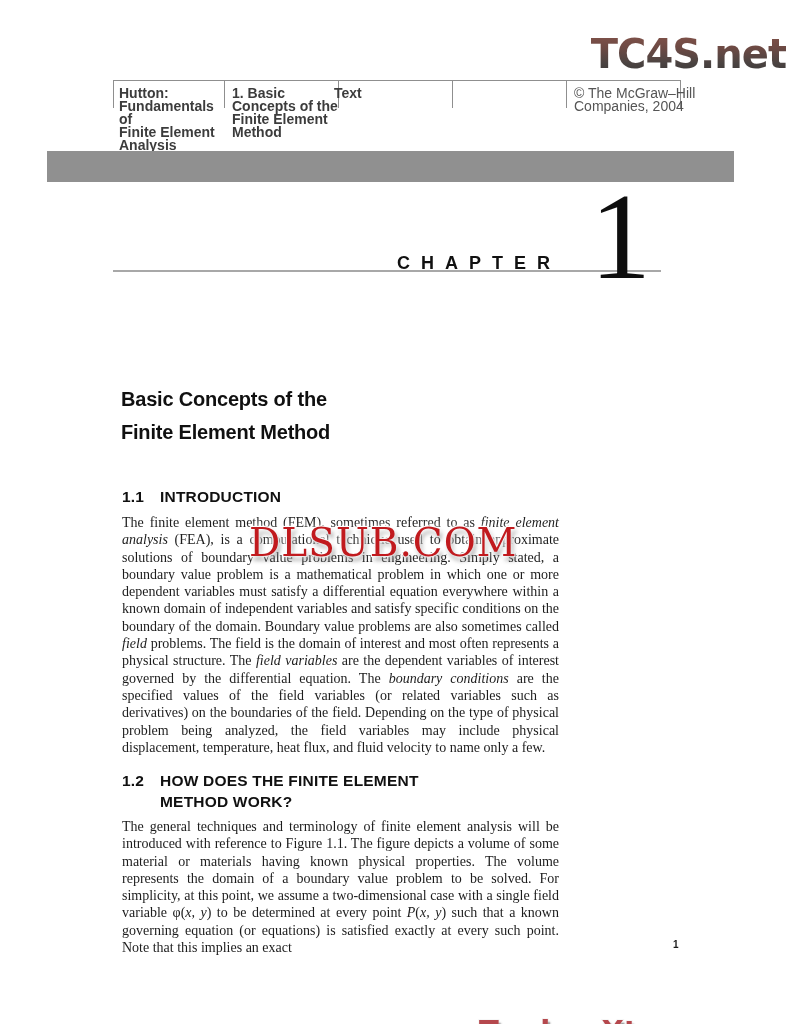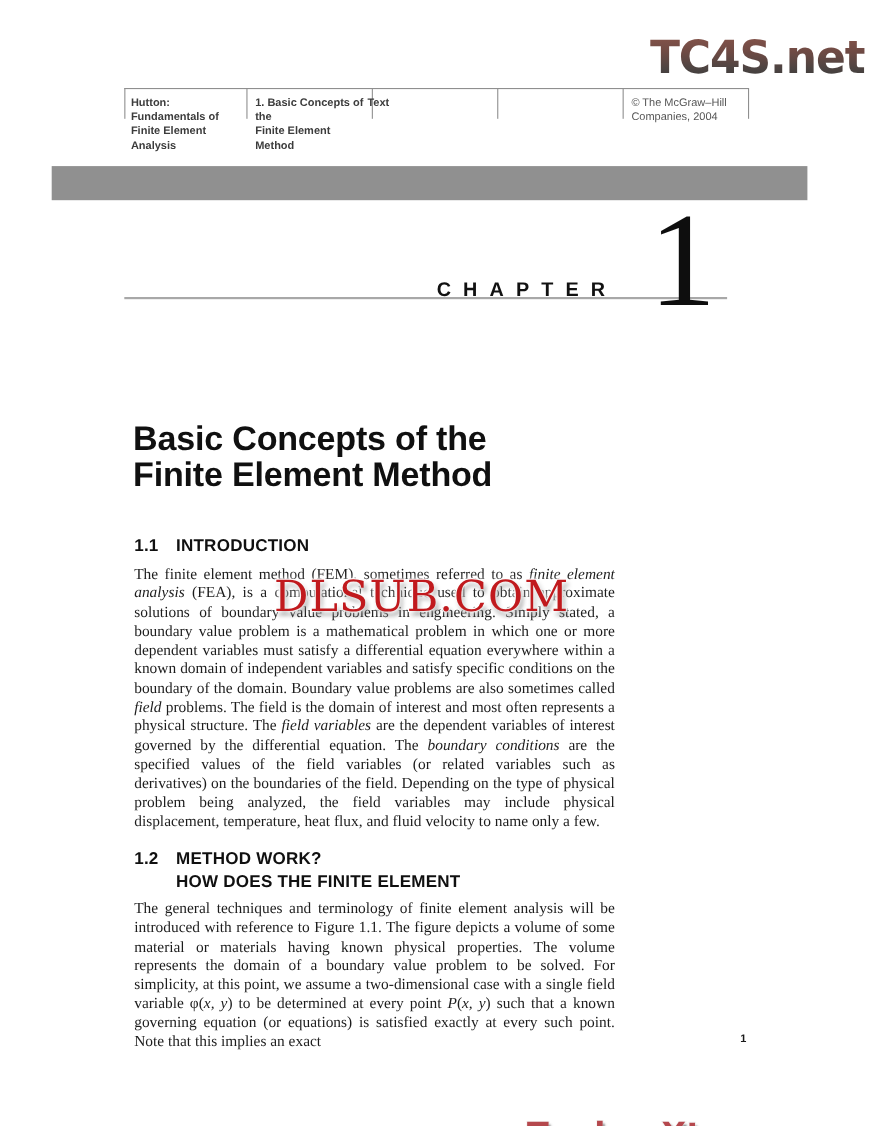--- a/index.html
+++ b/index.html
@@ -10,39 +10,39 @@
   .tc4s{position:absolute;top:-4px;right:5px;font-size:40px;font-weight:bold;letter-spacing:-1px;
         font-family:"DejaVu Sans","Liberation Sans",sans-serif;
         background:linear-gradient(180deg,#8a564c 0%,#6e4a44 38%,#4c4442 70%,#353535 100%);
         -webkit-background-clip:text;background-clip:text;color:transparent;
         transform:scaleY(1.04);}
 
   
   .hdr-rule{position:absolute;left:113px;top:46px;width:567px;height:1px;background:#8f8f8f;}
   .hdr-tick{position:absolute;top:46px;width:1px;height:28px;background:#8f8f8f;}
   .t1{left:113px}.t2{left:224px}.t3{left:338px}.t4{left:452px}.t5{left:566px}.t6{left:680px}
-  .hdr-col{position:absolute;top:53px;font-size:10px;font-weight:bold;color:#3c3c3c;line-height:13px;}
+  .hdr-col{position:absolute;top:53px;font-size:14px;font-weight:bold;color:#3c3c3c;line-height:13px;}
   .hdr-col span{display:block;}
   .hc1{left:119px;width:102px;}
   .hc2{left:232px;width:106px;}
   .hc3{left:334px;}
   .hc4{left:574px;font-weight:normal;color:#555;}
 
   
   .band{position:absolute;left:47px;top:117px;width:687px;height:31px;background:#909090;}
 
   
   .chapter-rule{position:absolute;left:113px;top:236px;width:548px;height:2px;background:#a8a8a8;}
   .chapter-word{position:absolute;left:397px;top:219px;font-size:18px;font-weight:bold;
                 letter-spacing:11px;color:#111;}
   .chapter-num{position:absolute;left:590px;top:142px;font-size:122px;line-height:1;
                font-family:"Liberation Serif","DejaVu Serif",serif;color:#0e0e0e;}
 
   
-  .title{position:absolute;left:121px;top:349px;margin:0;font-size:31px;line-height:32.5px;
+  .title{position:absolute;left:121px;top:349px;margin:0;font-size:20px;line-height:32.5px;
          font-weight:bold;color:#101010;letter-spacing:-0.2px;}
   .title span{display:block;}
 
   
   .sec-h{position:absolute;display:flex;font-size:15.5px;font-weight:bold;color:#101010;
          letter-spacing:0.2px;line-height:20.5px;}
   .sec-h .num{width:38px;flex:0 0 38px;}
   .s11{left:122px;top:453px;}
   .s12{left:122px;top:737px;}
   .hl{display:block;}
@@ -115,22 +115,22 @@
     <span class="num">1.1</span>
     <span>INTRODUCTION</span>
   </div>
   <p class="body p1"><span>The finite element method (FEM), sometimes referred to as </span><i>finite element analysis</i><span> (FEA), is a computational technique used to obtain approximate solutions of boundary value problems in engineering. Simply stated, a boundary value problem is a mathematical problem in which one or more dependent variables must satisfy a differential equation everywhere within a known domain of independent variables and satisfy specific conditions on the boundary of the domain. Boundary value problems are also sometimes called </span><i>field</i><span> problems. The field is the domain of interest and most often represents a physical structure. The </span><i>field variables</i><span> are the dependent variables of interest governed by the differential equation. The </span><i>boundary conditions</i><span> are the specified values of the field variables (or related variables such as derivatives) on the boundaries of the field. Depending on the type of physical problem being analyzed, the field variables may include physical displacement, temperature, heat flux, and fluid velocity to name only a few.</span></p>
 
   <div class="dlsub">DLSUB.COM</div>
 
   <div class="sec-h s12">
     <span class="num">1.2</span>
     <span>
+      <span class="hl">HOW DOES THE FINITE ELEMENT</span>
       <span class="hl">METHOD WORK?</span>
-      <span class="hl">HOW DOES THE FINITE ELEMENT</span>
     </span>
   </div>
   <p class="body p2"><span>The general techniques and terminology of finite element analysis will be introduced with reference to Figure 1.1. The figure depicts a volume of some material or materials having known physical properties. The volume represents the domain of a boundary value problem to be solved. For simplicity, at this point, we assume a two-dimensional case with a single field variable φ(</span><i>x, y</i><span>) to be determined at every point </span><i>P</i><span>(</span><i>x, y</i><span>) such that a known governing equation (or equations) is satisfied exactly at every such point. Note that this implies an exact</span></p>
 
   <div class="pagenum">1</div>
   <div class="traders">TradersXtreme.com</div>
   <div class="bottom-bar"></div>
 
 </div>
 

